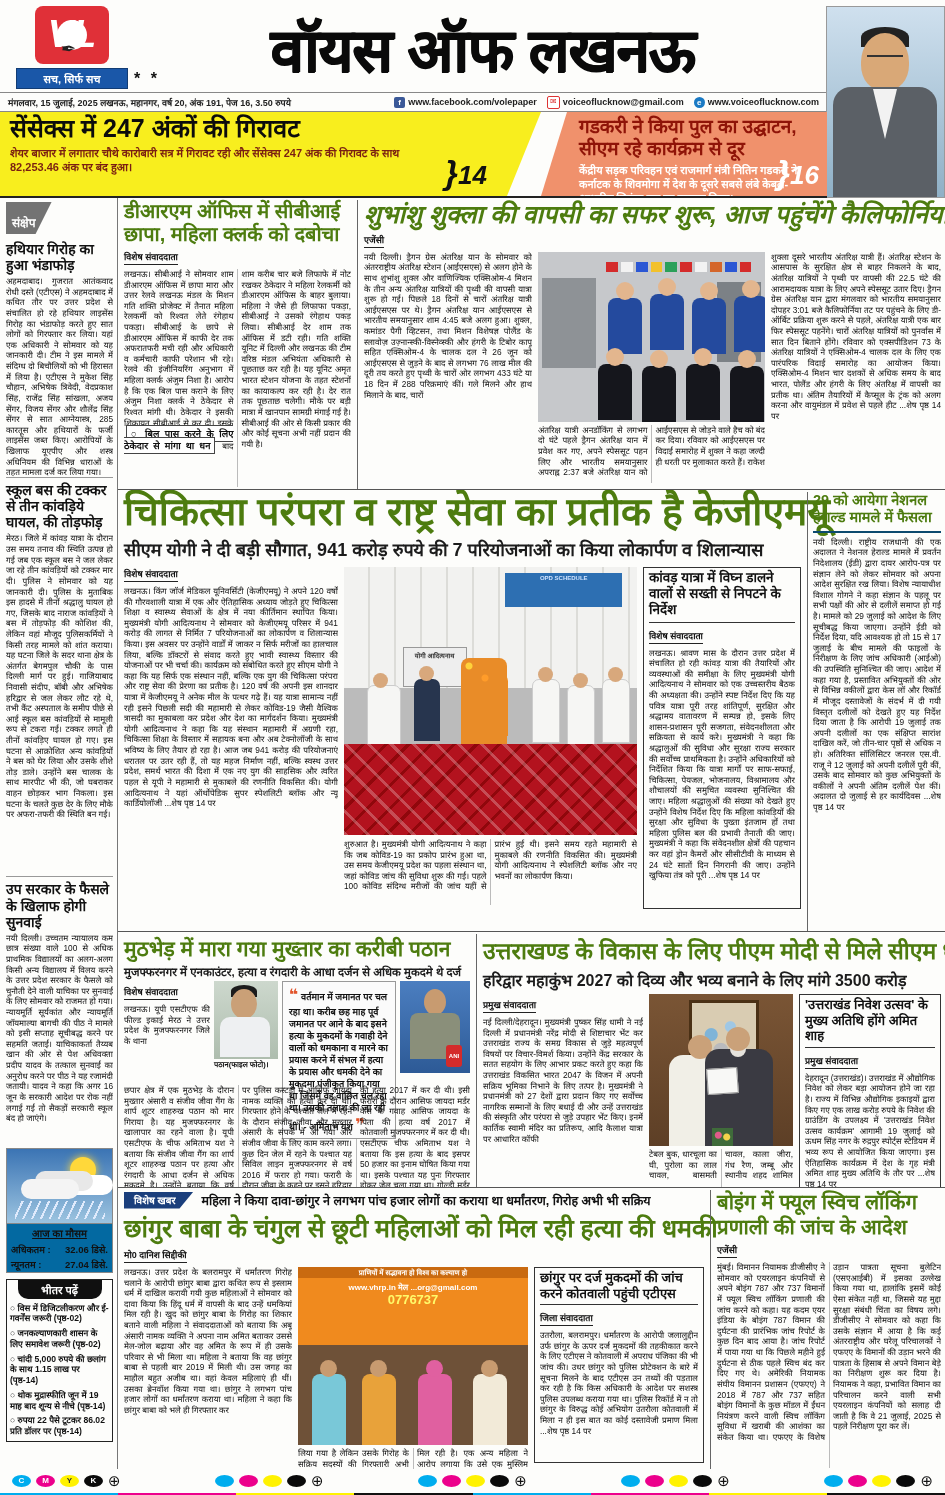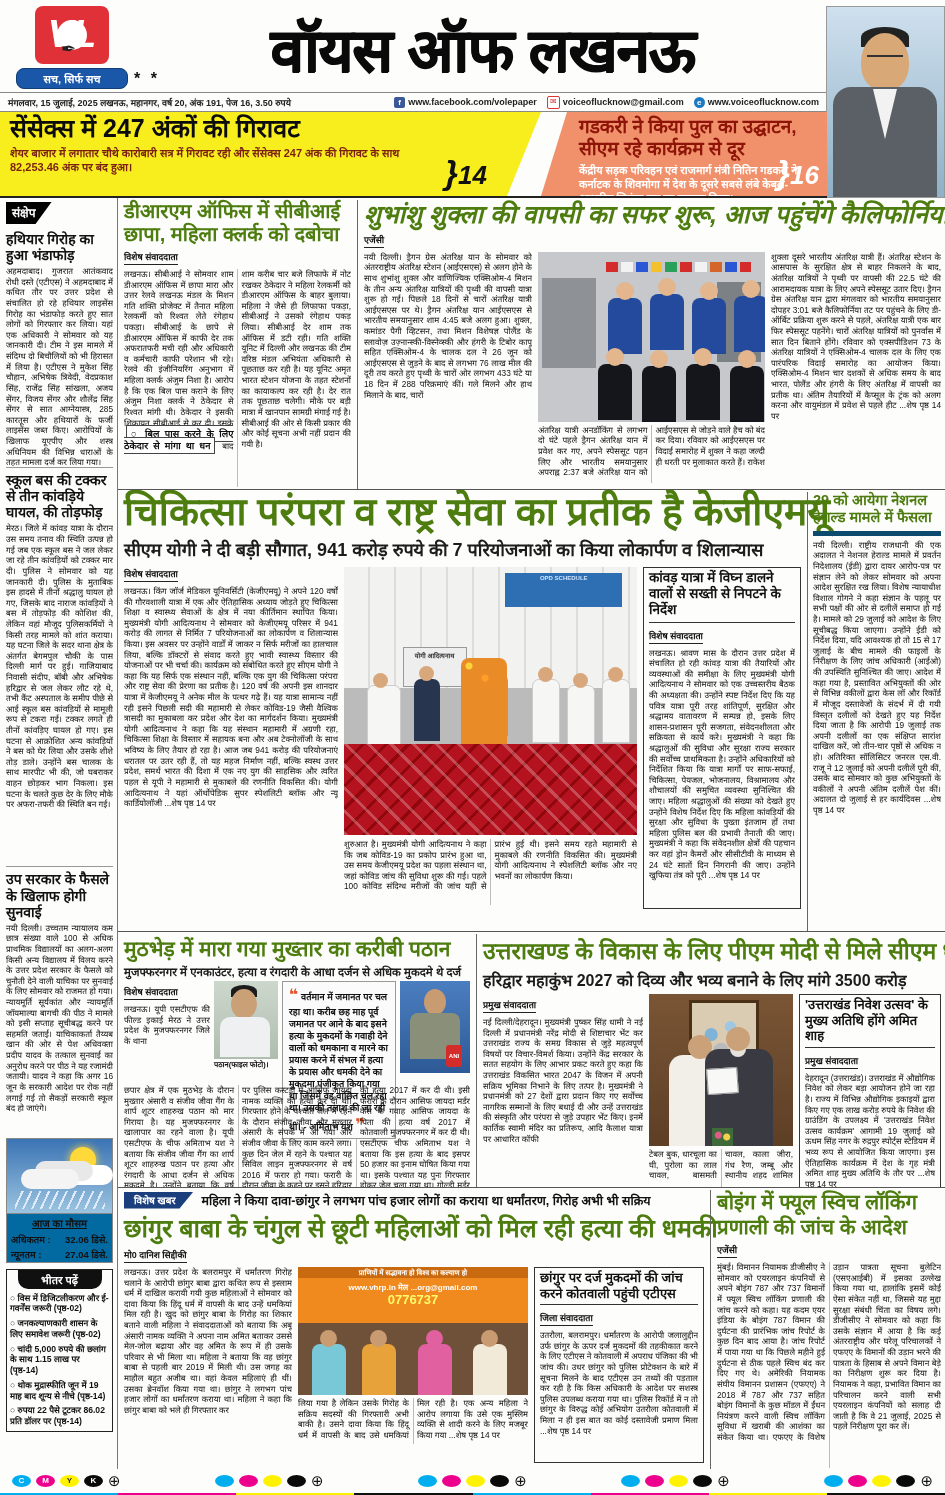--- a/index.html
+++ b/index.html
@@ -6,21 +6,21 @@
   .page{position:relative;width:945px;height:1495px;margin:0 auto;background:#fdfdfb;
         font-family:"Liberation Sans","DejaVu Sans",sans-serif;color:#111;overflow:hidden;}
   
   .masthead{position:relative;height:112px;}
   .logo{position:absolute;left:16px;top:6px;width:112px;height:88px;}
   .logo-vl{width:74px;height:58px;margin:0 auto;background:#e03038;color:#fff;font-weight:bold;
            font-size:38px;text-align:center;line-height:56px;border-radius:8px;position:relative;font-style:italic;}
   .logo-nib{position:absolute;left:22px;top:14px;width:30px;height:30px;background:#fff;border-radius:50%;}
   .logo-nib:after{content:"✒";position:absolute;left:4px;top:1px;font-size:18px;color:#222;}
   .tagline{margin-top:4px;background:#1a57a8;color:#fff;font-weight:bold;font-size:11px;text-align:center;
-           border-radius:8px;padding:2px 0;border:1px solid #123c74;}
+           border-radius:0;padding:2px 0;border:1px solid #123c74;}
   .stars{position:absolute;left:134px;top:70px;font-size:16px;font-weight:bold;letter-spacing:3px;}
   .mast-title{position:absolute;left:150px;right:130px;top:2px;height:92px;display:flex;align-items:center;justify-content:center;
               font-size:60px;font-weight:900;color:#0a0a0a;letter-spacing:-1px;text-shadow:1px 0 #0a0a0a,0 1px #0a0a0a;white-space:nowrap;}
   .dateline{position:absolute;left:0;right:118px;bottom:0;height:18px;border-top:1px solid #888;border-bottom:1px solid #888;
             display:flex;align-items:center;justify-content:space-between;padding:0 8px;font-size:9px;font-weight:bold;color:#222;gap:20px;}
   .socials{display:flex;gap:10px;align-items:center;font-weight:bold;}
   .soc{display:flex;gap:3px;align-items:center;}
   .sic{width:11px;height:11px;border-radius:2px;color:#fff;font-size:8px;font-weight:bold;text-align:center;line-height:11px;}
   .sic.fb{background:#3b5998;}
   .sic.mail{background:#fff;border:1px solid #d33;color:#d33;line-height:9px;}
@@ -49,21 +49,21 @@
   .rail{width:118px;border-right:1px solid #777;padding:2px 4px 0 6px;box-sizing:border-box;font-size:8.3px;}
   .content{flex:1;min-width:0;}
   .row{box-sizing:border-box;padding:2px 4px 0 6px;border-bottom:1px solid #555;overflow:hidden;}
   .body{font-size:8.3px;line-height:1.28;text-align:justify;color:#101010;overflow:hidden;}
   .c2{column-count:2;column-gap:8px;column-rule:1px solid #bbb;}
   .c3{column-count:3;column-gap:8px;column-rule:1px solid #bbb;}
   .by{font-weight:bold;font-size:9px;border-bottom:1.5px solid #222;display:inline-block;padding-bottom:1px;margin:2px 0 4px;}
   .hl{color:#4d7c0f;font-weight:900;}
   .subhl{font-weight:bold;color:#1c1c1c;}
   
-  .blue-tag{background:#000000;color:#fff;font-weight:bold;font-size:12px;padding:2px 16px 3px 6px;
+  .blue-tag{background:#737373;color:#fff;font-weight:bold;font-size:12px;padding:12px 16px 3px 6px;
             clip-path:polygon(0 0,100% 0,calc(100% - 16px) 100%,0 100%);display:inline-block;margin:2px 0 3px;font-family:Liberation Serif, serif;}
   .brief-h{font-size:14px;font-weight:900;line-height:1.15;margin:4px 0 3px;}
   .brief-b{border-bottom:1px solid #999;padding-bottom:5px;}
   
   .weather{border:1px solid #888;background:#0369a1;margin-top:5px;}
   .w-img{height:74px;background:linear-gradient(#3b74b4,#9cc4e0);position:relative;border-bottom:1px solid #888;}
   .w-sun{position:absolute;right:16px;top:8px;width:26px;height:26px;border-radius:50%;background:#ffd83a;box-shadow:0 0 8px #ffd83a;}
   .w-cloud{position:absolute;left:14px;top:30px;width:58px;height:20px;background:#f4f4f4;border-radius:12px;
            box-shadow:14px -8px 0 #e8e8e8,34px -4px 0 #fff;}
   .w-rain{position:absolute;left:8px;top:52px;width:90px;height:18px;
@@ -314,21 +314,21 @@
               <div class="body c2" style="height:66px;margin-top:4px;">शुरुआत है। मुख्यमंत्री योगी आदित्यनाथ ने कहा कि जब कोविड-19 का प्रकोप प्रारंभ हुआ था, उस समय केजीएमयू प्रदेश का पहला संस्थान था, जहां कोविड जांच की सुविधा शुरू की गई। पहले 100 कोविड संदिग्ध मरीजों की जांच यहीं से प्रारंभ हुई थी। इसने समय रहते महामारी से मुकाबले की रणनीति विकसित की। मुख्यमंत्री योगी आदित्यनाथ ने स्पेशलिटी ब्लॉक और नए भवनों का लोकार्पण किया।</div>
             </div>
             <div class="sbox" style="height:342px;margin-top:4px;">
               <div class="bh" style="font-size:13.5px;">कांवड़ यात्रा में विघ्न डालने वालों से सख्ती से निपटने के निर्देश</div>
               <span class="by">विशेष संवाददाता</span>
               <div class="body" style="height:280px">लखनऊ। श्रावण मास के दौरान उत्तर प्रदेश में संचालित हो रही कांवड़ यात्रा की तैयारियों और व्यवस्थाओं की समीक्षा के लिए मुख्यमंत्री योगी आदित्यनाथ ने सोमवार को एक उच्चस्तरीय बैठक की अध्यक्षता की। उन्होंने स्पष्ट निर्देश दिए कि यह पवित्र यात्रा पूरी तरह शांतिपूर्ण, सुरक्षित और श्रद्धामय वातावरण में सम्पन्न हो, इसके लिए शासन-प्रशासन पूरी सजगता, संवेदनशीलता और सक्रियता से कार्य करे। मुख्यमंत्री ने कहा कि श्रद्धालुओं की सुविधा और सुरक्षा राज्य सरकार की सर्वोच्च प्राथमिकता है। उन्होंने अधिकारियों को निर्देशित किया कि यात्रा मार्गों पर साफ-सफाई, चिकित्सा, पेयजल, भोजनालय, विश्रामालय और शौचालयों की समुचित व्यवस्था सुनिश्चित की जाए। महिला श्रद्धालुओं की संख्या को देखते हुए उन्होंने विशेष निर्देश दिए कि महिला कांवड़ियों की सुरक्षा और सुविधा के पुख्ता इंतजाम हों तथा महिला पुलिस बल की प्रभावी तैनाती की जाए। मुख्यमंत्री ने कहा कि संवेदनशील क्षेत्रों की पहचान कर वहां ड्रोन कैमरों और सीसीटीवी के माध्यम से 24 घंटे सातों दिन निगरानी की जाए। उन्होंने खुफिया तंत्र को पूरी    ...शेष पृष्ठ 14 पर</div>
             </div>
           </div>
         </div>
         <div style="border-left:1px solid #666;padding-left:5px;">
-          <div class="hl" style="font-size:14.5px;line-height:1.2;border-bottom:5px solid #0c4a6e;padding-bottom:4px;">29 को आयेगा नेशनल हेराल्ड मामले में फैसला</div>
+          <div class="hl" style="font-size:14.5px;line-height:1.2;border-bottom:2px solid #0c4a6e;padding-bottom:4px;">29 को आयेगा नेशनल हेराल्ड मामले में फैसला</div>
           <div class="body" style="height:388px;margin-top:4px;">नयी दिल्ली। राष्ट्रीय राजधानी की एक अदालत ने नेशनल हेराल्ड मामले में प्रवर्तन निदेशालय (ईडी) द्वारा दायर आरोप-पत्र पर संज्ञान लेने को लेकर सोमवार को अपना आदेश सुरक्षित रख लिया। विशेष न्यायाधीश विशाल गोगने ने कहा संज्ञान के पहलू पर सभी पक्षों की ओर से दलीलें समाप्त हो गई है। मामले को 29 जुलाई को आदेश के लिए सूचीबद्ध किया जाएगा। उन्होंने ईडी को निर्देश दिया, यदि आवश्यक हो तो 15 से 17 जुलाई के बीच मामले की फाइलों के निरीक्षण के लिए जांच अधिकारी (आईओ) की उपस्थिति सुनिश्चित की जाए। आदेश में कहा गया है, प्रस्तावित अभियुक्तों की ओर से विभिन्न वकीलों द्वारा केस लॉ और रिकॉर्ड में मौजूद दस्तावेजों के संदर्भ में दी गयी विस्तृत दलीलों को देखते हुए यह निर्देश दिया जाता है कि आरोपी 19 जुलाई तक अपनी दलीलों का एक संक्षिप्त सारांश दाखिल करें, जो तीन-चार पृष्ठों से अधिक न हो। अतिरिक्त सॉलिसिटर जनरल एस.वी. राजू ने 12 जुलाई को अपनी दलीलें पूरी कीं, उसके बाद सोमवार को कुछ अभियुक्तों के वकीलों ने अपनी अंतिम दलीलें पेश कीं। अदालत दो जुलाई से हर कार्यदिवस    ...शेष पृष्ठ 14 पर</div>
         </div>
       </div>
 
       <div class="row" style="height:256px;display:grid;grid-template-columns:352px 1fr;">
         <div style="padding-right:6px;min-width:0;">
           <div class="hl" style="font-size:21px;white-space:nowrap;">मुठभेड़ में मारा गया मुख्तार का करीबी पठान</div>
           <div class="subhl" style="font-size:11.5px;margin:2px 0;">मुजफ्फरनगर में एनकाउंटर, हत्या व रंगदारी के आधा दर्जन से अधिक मुकदमे थे दर्ज</div>
           <div style="display:grid;grid-template-columns:86px 64px 1fr 70px;gap:4px;height:100px;">
             <div>
@@ -388,21 +388,21 @@
         <div style="padding-right:6px;min-width:0;">
           <div class="band">
             <span class="band-label">विशेष खबर</span>
             <span class="band-text">महिला ने किया दावा-छांगुर ने लगभग पांच हजार लोगों का कराया था धर्मांतरण, गिरोह अभी भी सक्रिय</span>
           </div>
           <div class="hl" style="font-size:25px;white-space:nowrap;">छांगुर बाबा के चंगुल से छूटी महिलाओं को मिल रही हत्या की धमकी</div>
           <div><span class="by">मो0 दानिश सिद्दीकी</span></div>
           <div style="display:grid;grid-template-columns:168px 1fr 170px;gap:6px;">
             <div class="body" style="height:196px">लखनऊ। उत्तर प्रदेश के बलरामपुर में धर्मांतरण गिरोह चलाने के आरोपी छांगुर बाबा द्वारा कथित रूप से इस्लाम धर्म में दाखिल करायी गयी कुछ महिलाओं ने सोमवार को दावा किया कि हिंदू धर्म में वापसी के बाद उन्हें धमकियां मिल रही है। खुद को छांगुर बाबा के गिरोह का शिकार बताने वाली महिला ने संवाददाताओं को बताया कि अबू अंसारी नामक व्यक्ति ने अपना नाम अमित बताकर उससे मेल-जोल बढ़ाया और वह अमित के रूप में ही उसके परिवार से भी मिला था। महिला ने बताया कि वह छांगुर बाबा से पहली बार 2019 में मिली थी। उस जगह का माहौल बहुत अजीब था। वहां केवल महिलाएं ही थीं। उसका ब्रेनवॉश किया गया था। छांगुर ने लगभग पांच हजार लोगों का धर्मांतरण कराया था। महिला ने कहा कि छांगुर बाबा को भले ही गिरफ्तार कर</div>
             <div>
-              <div class="ph ph-presser" style="height:128px;">
+              <div class="ph ph-presser" style="height:178px;">
                 <div class="ban">
                   <div class="b1">प्राणियों में सद्भावना हो विश्व का कल्याण हो</div>
                   <div class="b2">www.vhrp.in  मेल  ...org@gmail.com</div>
                   <div class="b3">0776737</div>
                 </div>
                 <div class="pp" style="left:6%;background:#79c8d8;"></div>
                 <div class="pp" style="left:28%;background:#f0b row;background:#e8a23a;"></div>
                 <div class="pp pv" style="left:52%;background:#e060a0;"></div>
                 <div class="pp" style="left:76%;background:#f2ead8;"></div>
               </div>

